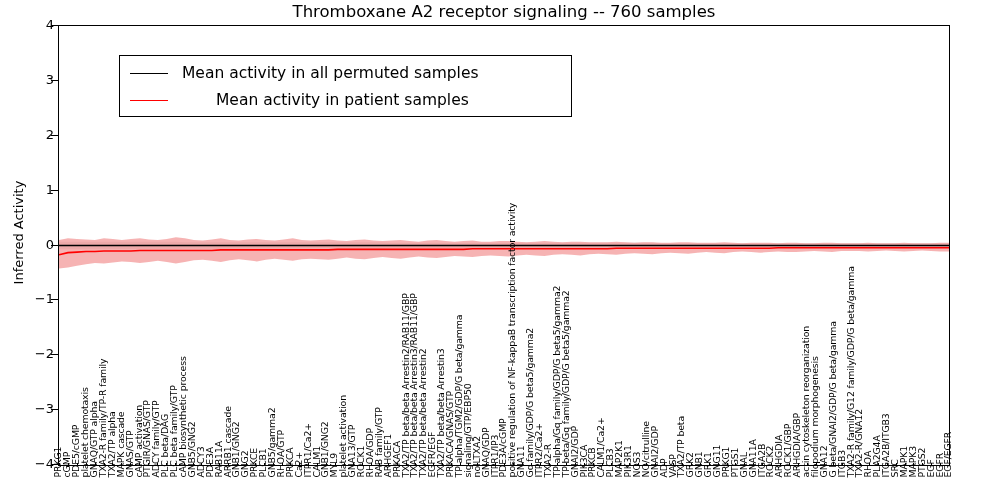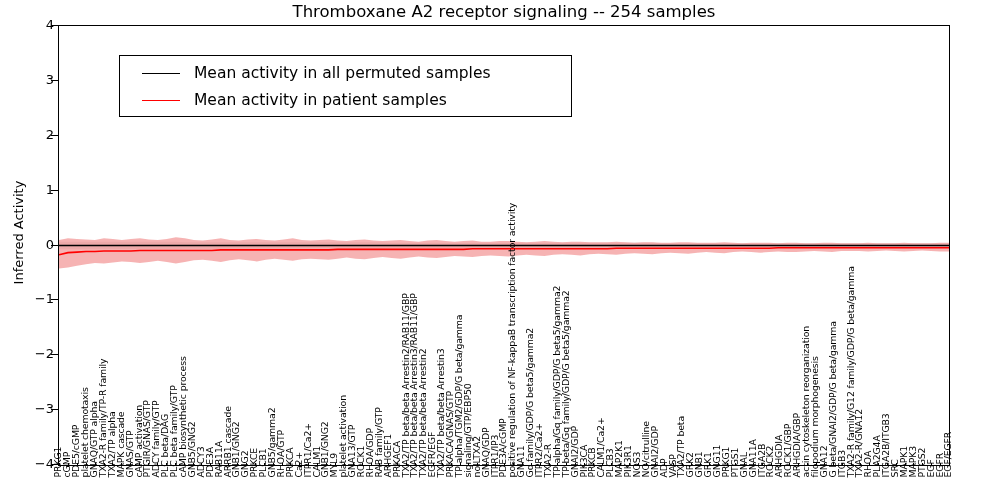--- a/index.html
+++ b/index.html
@@ -96,42 +96,42 @@
   #legend-box {
     position: absolute;
     left: 60px; top: 29px;
     width: 453px; height: 62px;
     border: 1.2px solid #000;
     background: #ffffff;
     box-sizing: border-box;
   }
   .legend-row {
     position: absolute;
-    left: 22px;
+    left: 10px;
     height: 26px;
     display: flex;
     align-items: center;
   }
   .legend-line {
     width: 38px; height: 0;
     border-top-width: 1.6px;
     border-top-style: solid;
     margin-right: 14px;
   }
   .legend-text {
     font-size: 15.5px;
     white-space: nowrap;
   }
 </style>
 </head>
 <body>
 
 <div id="figure">
 
-  <div id="plot-title">Thromboxane A2 receptor signaling -- 254 samples</div>
+  <div id="plot-title">Thromboxane A2 receptor signaling -- 760 samples</div>
 
   <div id="ylabel">Inferred Activity</div>
 
   <div id="ytick-container">
       <div class="ytick-label" style="top: 18px;">4</div>
       <div class="ytick-mark" style="top: 25px;"></div>
       <div class="ytick-label" style="top: 72.875px;">3</div>
       <div class="ytick-mark" style="top: 79.875px;"></div>
       <div class="ytick-label" style="top: 127.75px;">2</div>
       <div class="ytick-mark" style="top: 134.75px;"></div>
@@ -163,21 +163,21 @@
       <g>
         <path id="line-red" fill="none" stroke="#ff0000" stroke-width="1.6" d="M0.00,228.83L8.99,226.63L17.98,226.09L26.97,225.54L35.96,225.54L44.95,224.99L53.94,224.99L62.93,224.99L71.92,224.99L80.91,224.44L89.90,224.44L98.89,224.44L107.88,224.44L116.87,224.44L125.86,224.44L134.85,224.44L143.84,224.44L152.83,224.44L161.82,223.89L170.81,223.89L179.80,223.89L188.79,223.89L197.78,223.89L206.77,223.89L215.76,223.89L224.75,223.89L233.74,223.89L242.73,223.89L251.72,223.89L260.71,223.89L269.70,223.89L278.69,223.34L287.68,223.34L296.67,223.34L305.66,223.34L314.65,223.34L323.64,223.34L332.63,223.34L341.62,223.34L350.61,223.34L359.60,223.34L368.59,223.34L377.58,223.34L386.57,223.34L395.56,223.34L404.55,223.34L413.54,222.79L422.53,222.79L431.52,222.79L440.51,222.79L449.49,222.79L458.48,222.79L467.47,222.79L476.46,222.79L485.45,222.79L494.44,222.79L503.43,222.79L512.42,222.79L521.41,222.79L530.40,222.79L539.39,222.79L548.38,222.79L557.37,222.24L566.36,222.24L575.35,222.24L584.34,222.24L593.33,222.24L602.32,222.24L611.31,222.24L620.30,222.24L629.29,222.24L638.28,222.24L647.27,222.24L656.26,222.24L665.25,222.24L674.24,222.24L683.23,222.24L692.22,222.24L701.21,222.24L710.20,222.24L719.19,221.69L728.18,221.69L737.17,221.69L746.16,221.69L755.15,221.69L764.14,221.69L773.13,221.69L782.12,221.69L791.11,221.69L800.10,221.69L809.09,221.69L818.08,221.69L827.07,221.69L836.06,221.69L845.05,221.69L854.04,221.69L863.03,221.69L872.02,221.69L881.01,221.69L890.00,221.69"></path>
       </g>
     </svg>
 
     <div id="legend-box">
       <div class="legend-row" style="top:4px;">
         <span class="legend-line" id="legend-line-0" style="border-top-color: rgb(0, 0, 0);"></span>
         <span class="legend-text">Mean activity in all permuted samples</span>
       </div>
-      <div class="legend-row" style="top:31px;">
+      <div class="legend-row" style="top:31px;gap:34px;">
         <span class="legend-line" id="legend-line-1" style="border-top-color: rgb(255, 0, 0);"></span>
         <span class="legend-text">Mean activity in patient samples</span>
       </div>
     </div>
   </div>
 
   <div id="xticklabels">
       <div class="xtick-mark" style="left: 59px;"></div>
       <div class="xtick-label" style="left: 62.4px; top: 0px; transform: rotate(-90deg) translate(-468px, 0px);">PRKG1</div>
       <div class="xtick-mark" style="left: 67.9px;"></div>

